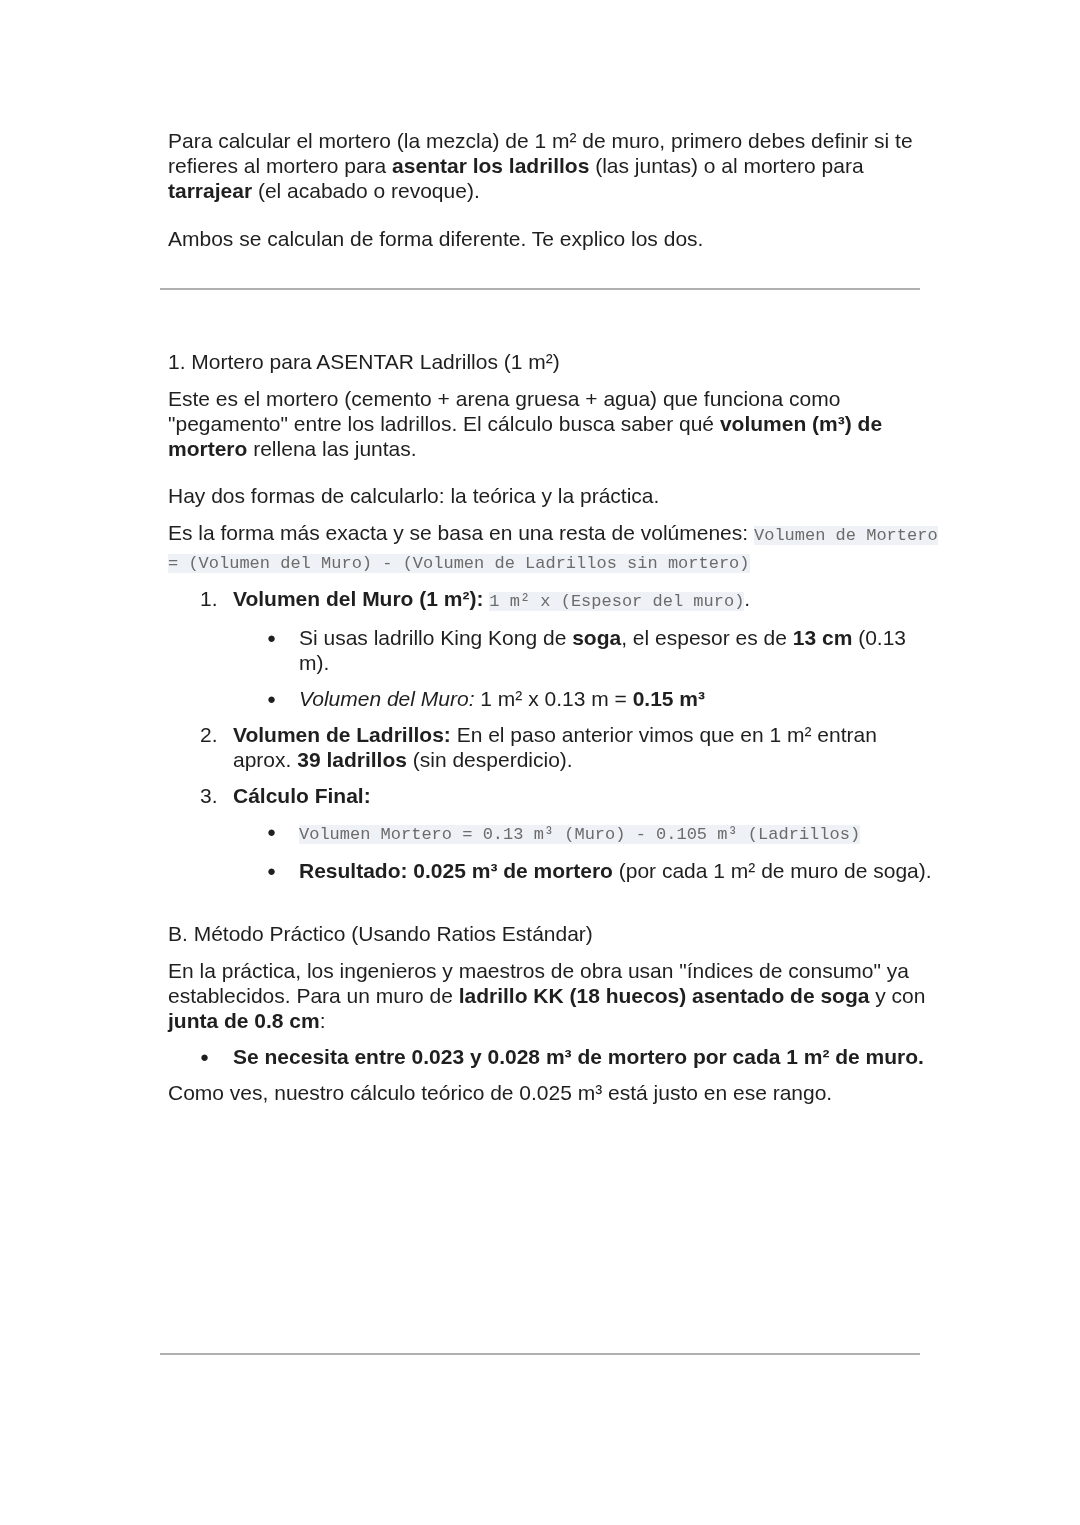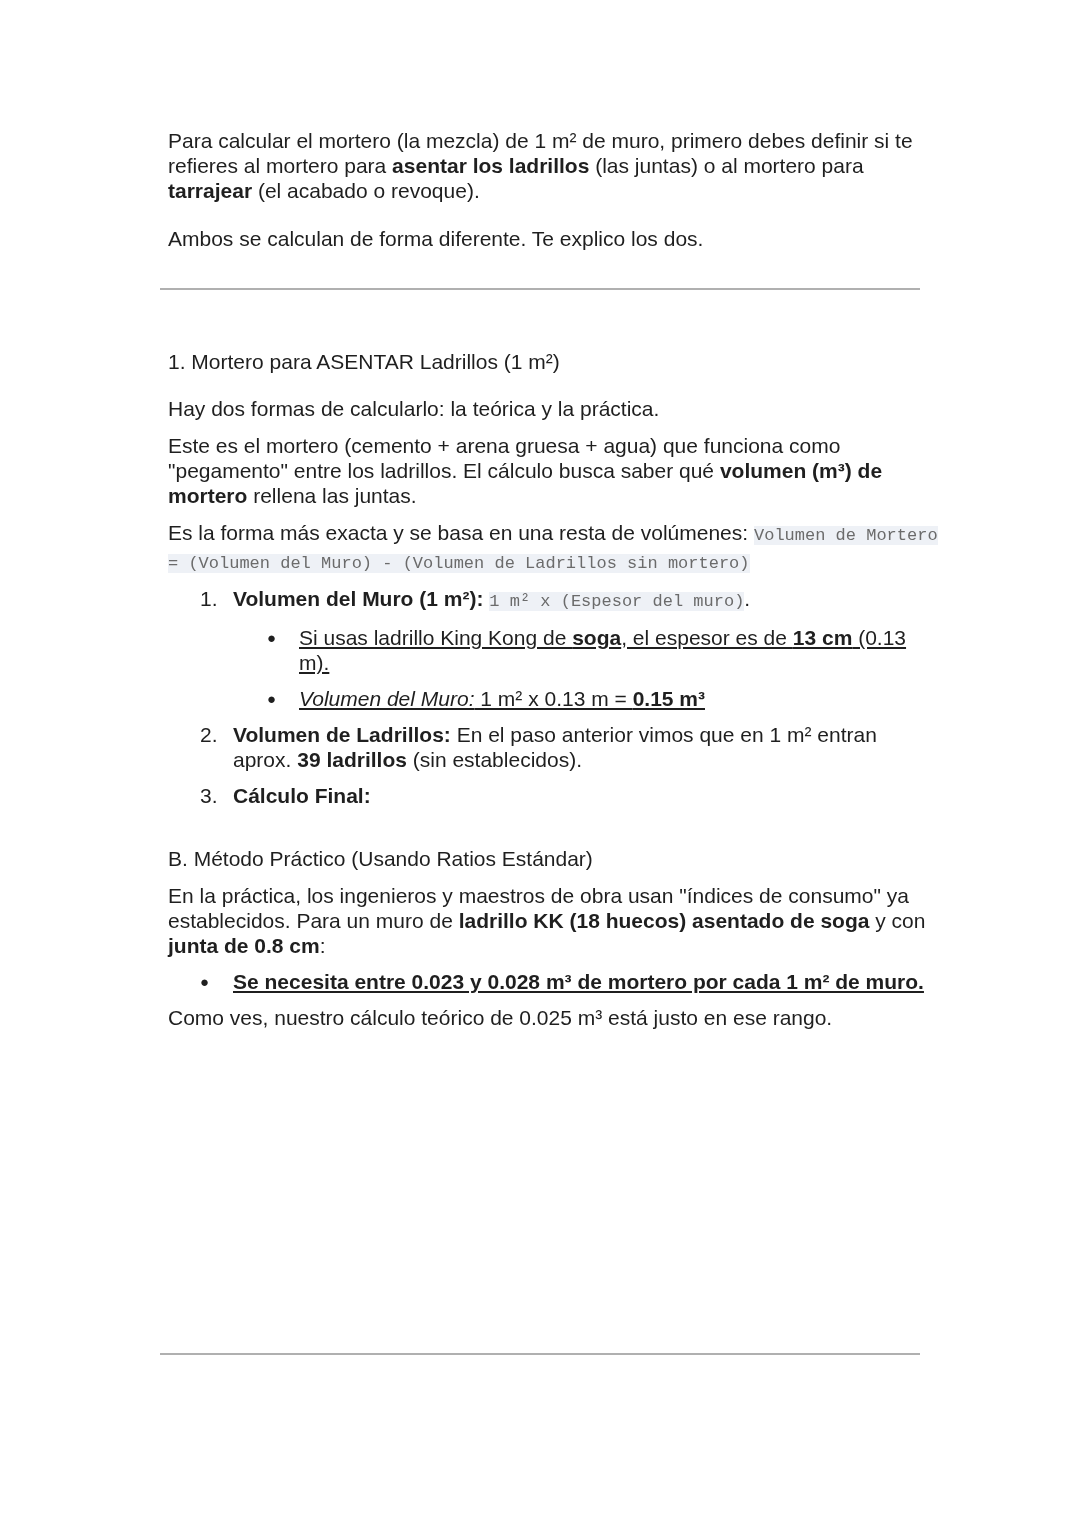--- a/index.html
+++ b/index.html
@@ -8,56 +8,60 @@
   .page { position: absolute; left: 168px; top: 128px; width: 770px; }
   p { margin: 0; }
   .mono { font-family: "Liberation Mono", monospace; font-size: 17px; color: #6b6b6b; background: #eef1f6; }
   b { font-weight: bold; }
   hr { border: none; border-top: 2px solid #b0b0b0; margin: 0; position: absolute; left: 160px; width: 760px; }
   .h { font-weight: normal; }
   .ol { margin: 0; padding: 0; list-style: none; }
   .ol > li { position: relative; padding-left: 65px; }
   .ol > li > .num { position: absolute; left: 32px; top: 0; }
   .ul { margin: 0; padding: 0; list-style: none; }
-  .ul > li { position: relative; padding-left: 66px; margin-top: 11px; text-decoration: underline; }
+  .ul > li { position: relative; padding-left: 66px; margin-top: 11px; }
   .ul > li::before { content: "\25CF"; position: absolute; left: 32px; font-size: 15px; top: 0; }
   .ul2 > li { padding-left: 66px; }
   .ul2 > li::before { left: 34px; }
 </style>
 </head>
 <body>
 
 <div class="page">
   <p><span>Para calcular el mortero (la mezcla) de 1 m² de muro, primero debes definir si te refieres al mortero para </span><b>asentar los ladrillos</b><span> (las juntas) o al mortero para </span><b>tarrajear</b><span> (el acabado o revoque).</span></p>
   <p style="margin-top:23px">Ambos se calculan de forma diferente. Te explico los dos.</p>
 
   <p class="h" style="margin-top:98px">1. Mortero para ASENTAR Ladrillos (1 m²)</p>
+  <p style="margin-top:12px"><span>Este es el mortero (cemento + arena gruesa + agua) que funciona como "pegamento" entre los ladrillos. El cálculo busca saber qué </span><b>volumen (m³) de mortero</b><span> rellena las juntas.</span></p>
   <p style="margin-top:22px">Hay dos formas de calcularlo: la teórica y la práctica.</p>
-  <p style="margin-top:12px"><span>Este es el mortero (cemento + arena gruesa + agua) que funciona como "pegamento" entre los ladrillos. El cálculo busca saber qué </span><b>volumen (m³) de mortero</b><span> rellena las juntas.</span></p>
 
   <p style="margin-top:12px"><span>Es la forma más exacta y se basa en una resta de volúmenes: </span><span class="mono">Volumen de Mortero = (Volumen del Muro) - (Volumen de Ladrillos sin mortero)</span></p>
 
   <ol class="ol" style="margin-top:10px">
     <li>
       <span class="num">1.</span>
       <b>Volumen del Muro (1 m²):</b> <span class="mono">1 m² x (Espesor del muro)</span><span>.</span>
       <ul class="ul ul2">
         <li><span>Si usas ladrillo King Kong de </span><b>soga</b><span>, el espesor es de </span><b>13 cm</b><span> (0.13 m).</span></li>
         <li><i>Volumen del Muro:</i><span> 1 m² x 0.13 m = </span><b>0.15 m³</b></li>
       </ul>
     </li>
     <li style="margin-top:11px">
       <span class="num">2.</span>
-      <b>Volumen de Ladrillos:</b><span> En el paso anterior vimos que en 1 m² entran aprox. </span><b>39 ladrillos</b><span> (sin establecidos).</span>
+      <b>Volumen de Ladrillos:</b><span> En el paso anterior vimos que en 1 m² entran aprox. </span><b>39 ladrillos</b><span> (sin desperdicio).</span>
       <ul class="ul ul2">
       </ul>
     </li>
     <li style="margin-top:11px">
       <span class="num">3.</span>
       <b>Cálculo Final:</b>
+      <ul class="ul ul2">
+        <li><span class="mono">Volumen Mortero = 0.13 m³ (Muro) - 0.105 m³ (Ladrillos)</span></li>
+        <li><b>Resultado: 0.025 m³ de mortero</b><span> (por cada 1 m² de muro de soga).</span></li>
+      </ul>
     </li>
   </ol>
 
   <p class="h" style="margin-top:38px">B. Método Práctico (Usando Ratios Estándar)</p>
   <p style="margin-top:12px"><span>En la práctica, los ingenieros y maestros de obra usan "índices de consumo" ya establecidos. Para un muro de </span><b>ladrillo KK (18 huecos) asentado de soga</b><span> y con </span><b>junta de 0.8 cm</b><span>:</span></p>
   <ul class="ul" style="margin-top:0">
     <li style="padding-left:65px"><b>Se necesita entre 0.023 y 0.028 m³ de mortero por cada 1 m² de muro.</b></li>
   </ul>
   <p style="margin-top:11px">Como ves, nuestro cálculo teórico de 0.025 m³ está justo en ese rango.</p>
 </div>

